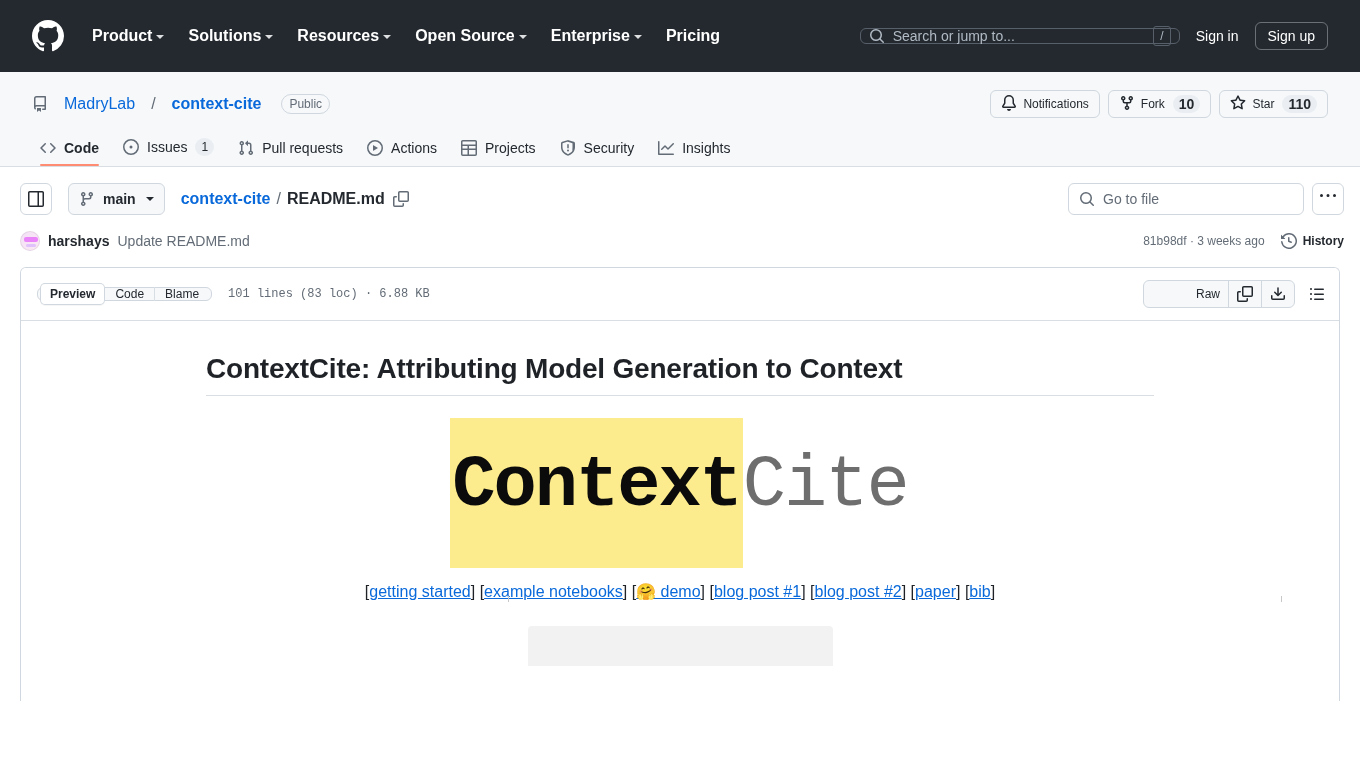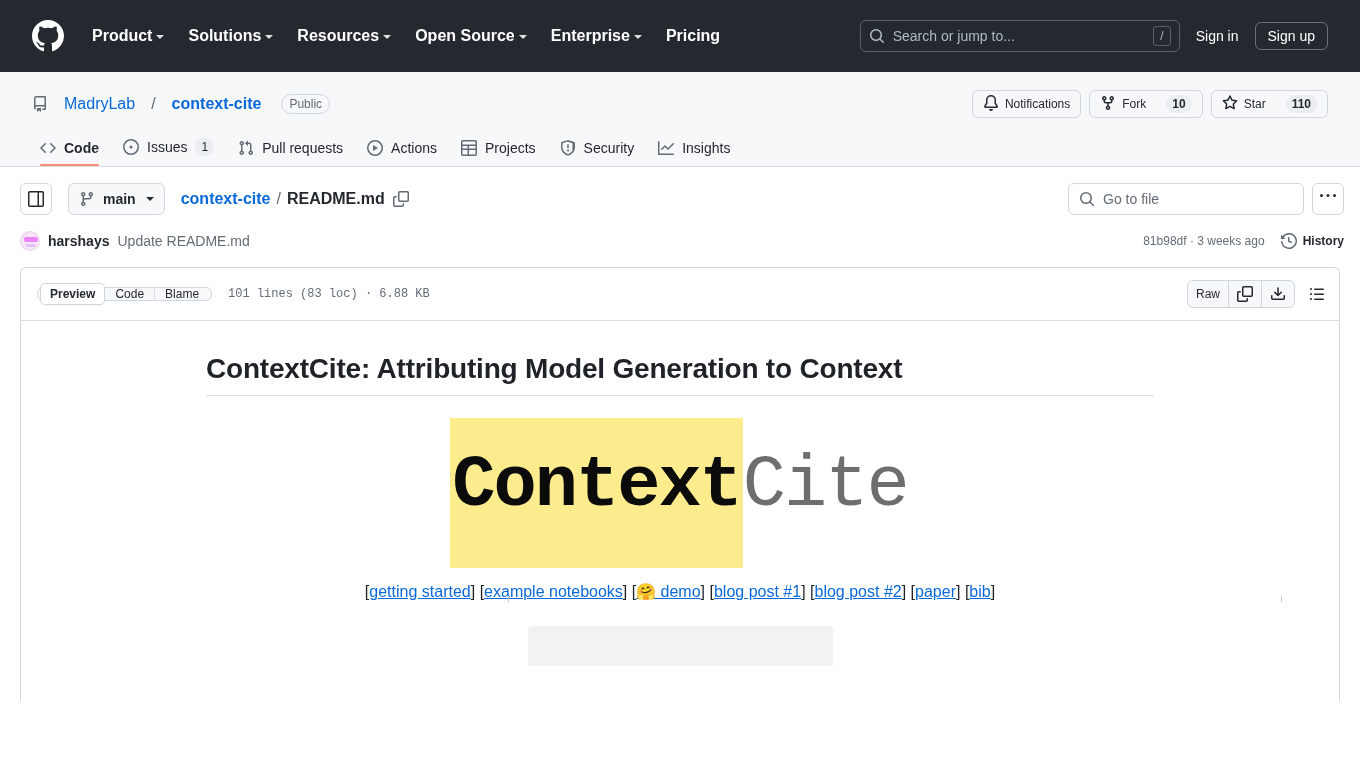--- a/index.html
+++ b/index.html
@@ -54,21 +54,21 @@
   }
   .gh-header-right {
     margin-left: auto;
     display: flex;
     align-items: center;
     gap: 16px;
     padding-right: 16px;
   }
   .gh-search {
     width: 320px;
-    height: 32px;
+    height: 16px;
     border: 1px solid #57606a;
     border-radius: 6px;
     background: #24292f;
     display: flex;
     align-items: center;
     padding: 0 8px;
     gap: 8px;
     cursor: text;
   }
   .gh-search .sicon { color: #b1bac4; display: flex; }
@@ -151,24 +151,24 @@
     color: #24292f;
     font-size: 12px;
     font-weight: 500;
     cursor: pointer;
     white-space: nowrap;
   }
   .btn .cnt {
     background: #eaeef2;
     border-radius: 2em;
     padding: 0 6px;
-    font-size: 12px;
+    font-size: 14px;
     font-weight: 600;
     line-height: 18px;
-    margin-left: 14px;
+    margin-left: 2px;
   }
 
   
   .repo-tabs {
     display: flex;
     align-items: flex-end;
     gap: 8px;
     margin-top: 12px;
     padding-bottom: 0;
   }
@@ -414,20 +414,21 @@
     gap: 8px;
   }
   .raw-group {
     display: inline-flex;
     align-items: stretch;
     border: 1px solid #d0d7de;
     border-radius: 6px;
     overflow: hidden;
     height: 28px;
     background: #f6f8fa;
+    padding-left: 44px;
   }
   .raw-group > div {
     display: flex;
     align-items: center;
     justify-content: center;
     padding: 0 8px;
     font-size: 12px;
     font-weight: 500;
     color: #24292f;
     cursor: pointer;

